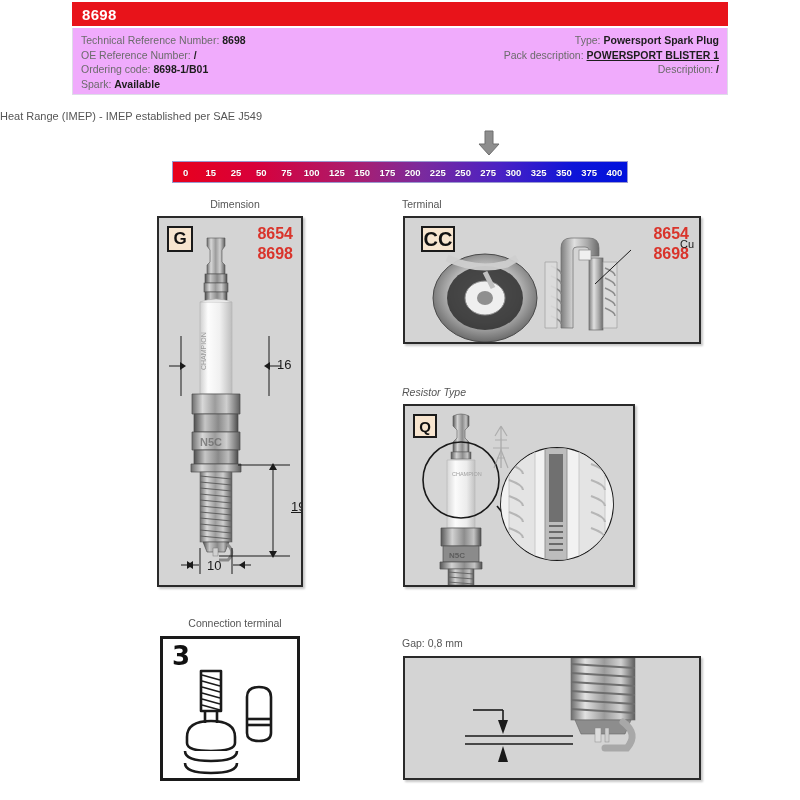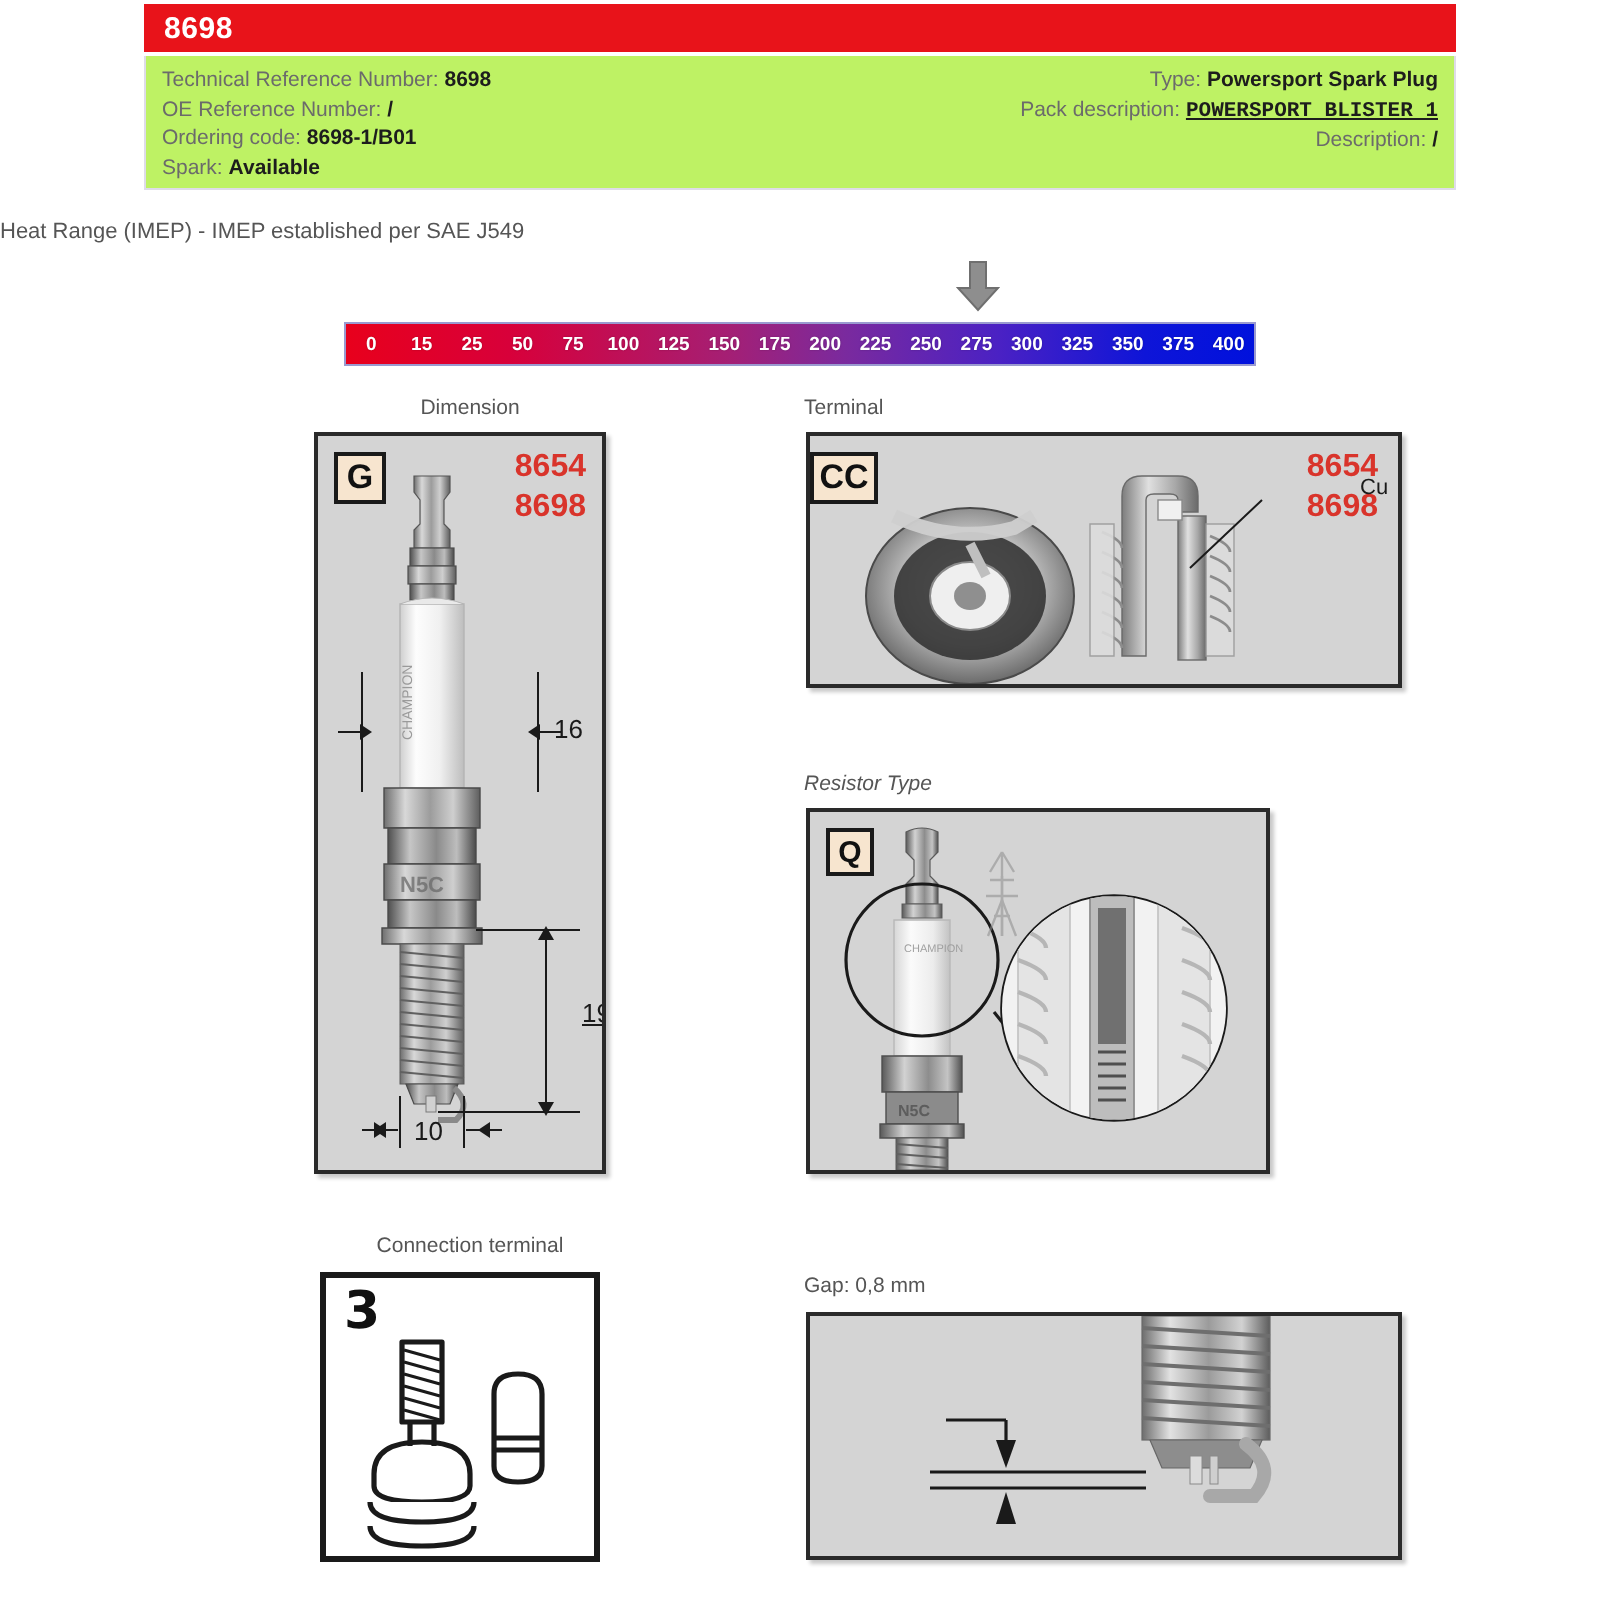--- a/index.html
+++ b/index.html
@@ -22,29 +22,29 @@
     background: #e8131a;
     display: flex; align-items: center;
   }
   .title-bar .t {
     color: #ffffff; font-weight: bold; font-size: 15px;
     padding-left: 10px; letter-spacing: 0.3px;
   }
   .info-box {
     position: absolute; left: 72px; top: 28px;
     width: 654px; height: 66px;
-    background: #bef264;
+    background: #f0abfc;
     border: 1px solid #dedce8;
     border-top: none;
   }
   .info-col-l { position: absolute; left: 8px; top: 5px; }
   .info-col-r { position: absolute; right: 8px; top: 5px; text-align: right; }
   .irow { font-size: 10.5px; line-height: 14.5px; white-space: nowrap; color: #6b6b6b; }
   .irow b { color: #1d1d1d; font-weight: bold; }
-  .irow a.linkish { color: #1d1d1d; font-weight: bold; text-decoration: underline; font-family: Liberation Mono, monospace; }
+  .irow a.linkish { color: #1d1d1d; font-weight: bold; text-decoration: underline; }
 
   
   .heat-title {
     position: absolute; left: 0; top: 110px; width: 800px;
     text-align: left; font-size: 11px; color: #555;
   }
   .heat-arrow {
     position: absolute; top: 130px; width: 22px; height: 26px;
   }
   .heat-bar {
@@ -281,21 +281,21 @@
       <polygon points="86,343 80,347 86,351" fill="#1a1a1a"></polygon>
     </svg>
 
     <div class="dim-num" style="left:118px; top:139px;">16</div>
     <div class="dim-num" style="left:132px; top:281px;text-decoration:underline;">19</div>
     <div class="dim-num" style="left:48px; top:340px;">10</div>
   </div>
 
   <div class="panel" style="left:403px; top:216px; width:298px; height:128px;">
 
-    <div class="badge" style="left:0; top:8px; width:34px; height:26px; font-size:17px;">CC</div>
+    <div class="badge" style="left:16px; top:8px; width:34px; height:26px; font-size:20px;">CC</div>
 
     <div class="partnum" style="right:10px; top:6px; width:80px;">8654</div>
     <div class="partnum" style="right:10px; top:26px; width:80px;">8698</div>
 
     <svg width="294" height="124" viewBox="0 0 294 124" style="position:absolute; left:0; top:0;">
       <defs>
         <radialGradient id="plugTop" cx="50%" cy="45%" r="60%">
           <stop offset="0%" stop-color="#f2f2f2"></stop>
           <stop offset="55%" stop-color="#b9b9b9"></stop>
           <stop offset="100%" stop-color="#595959"></stop>

